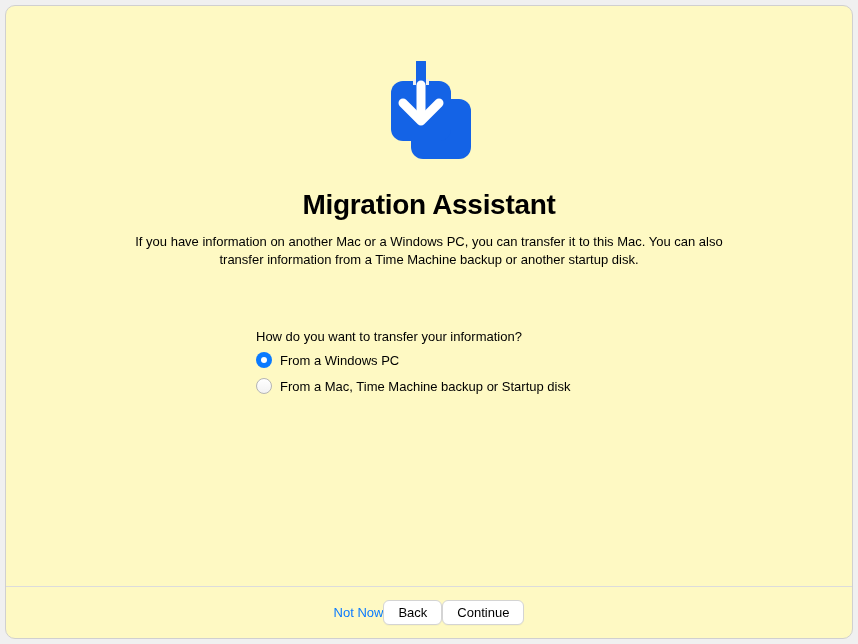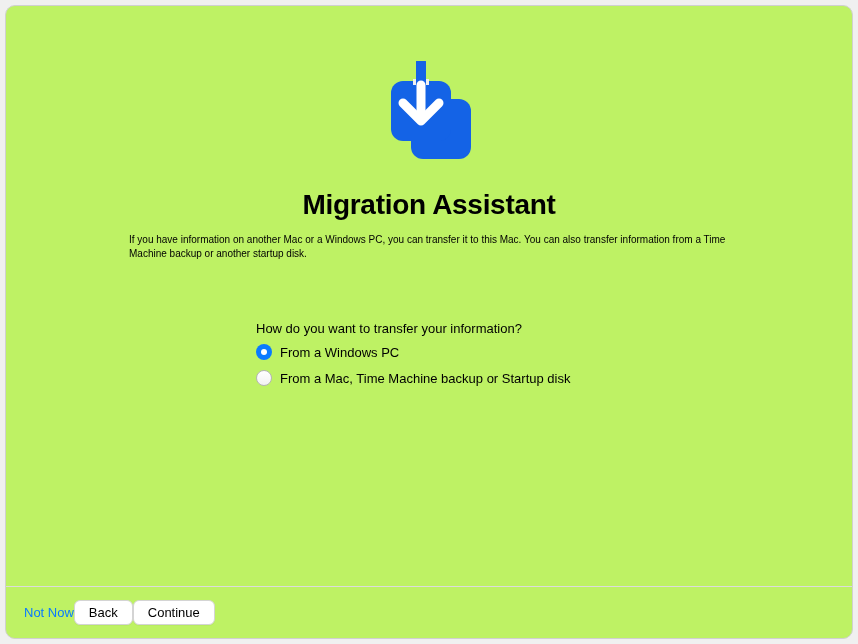--- a/index.html
+++ b/index.html
@@ -12,21 +12,21 @@
       position: relative;
       display: flex;
       flex-direction: column;
     }
     .window {
       margin: 5px;
       width: 848px;
       height: 634px;
       border: 1px solid #d0d0d0;
       border-radius: 10px;
-      background: #bef264;
+      background: #fef9c3;
       display: flex;
       flex-direction: column;
       overflow: hidden;
     }
     .main {
       flex: 1;
       display: flex;
       flex-direction: column;
       align-items: center;
       padding-top: 55px;
@@ -40,24 +40,24 @@
       justify-content: center;
     }
     .title {
       font-size: 28px;
       font-weight: 700;
       letter-spacing: -0.3px;
       margin-bottom: 12px;
       text-align: center;
     }
     .subtitle {
-      font-size: 10px;
+      font-size: 13px;
       line-height: 1.4;
       color: #000;
-      text-align: left;
+      text-align: center;
       max-width: 720px;
       margin-bottom: 60px;
       padding: 0 60px;
     }
     .form-section {
       width: 100%;
       padding-left: 250px;
     }
     .question {
       font-size: 13px;
@@ -99,21 +99,21 @@
       font-size: 13px;
       color: #000;
       user-select: none;
     }
     .footer {
       height: 52px;
       border-top: 1px solid #dcdcdc;
       display: flex;
       align-items: center;
       padding: 0 18px;
-      justify-content: flex-start;
+      justify-content: center;
     }
     .not-now {
       color: #0a7aff;
       font-size: 13px;
       cursor: pointer;
       background: none;
       border: none;
       font-family: inherit;
     }
     .footer-right {

